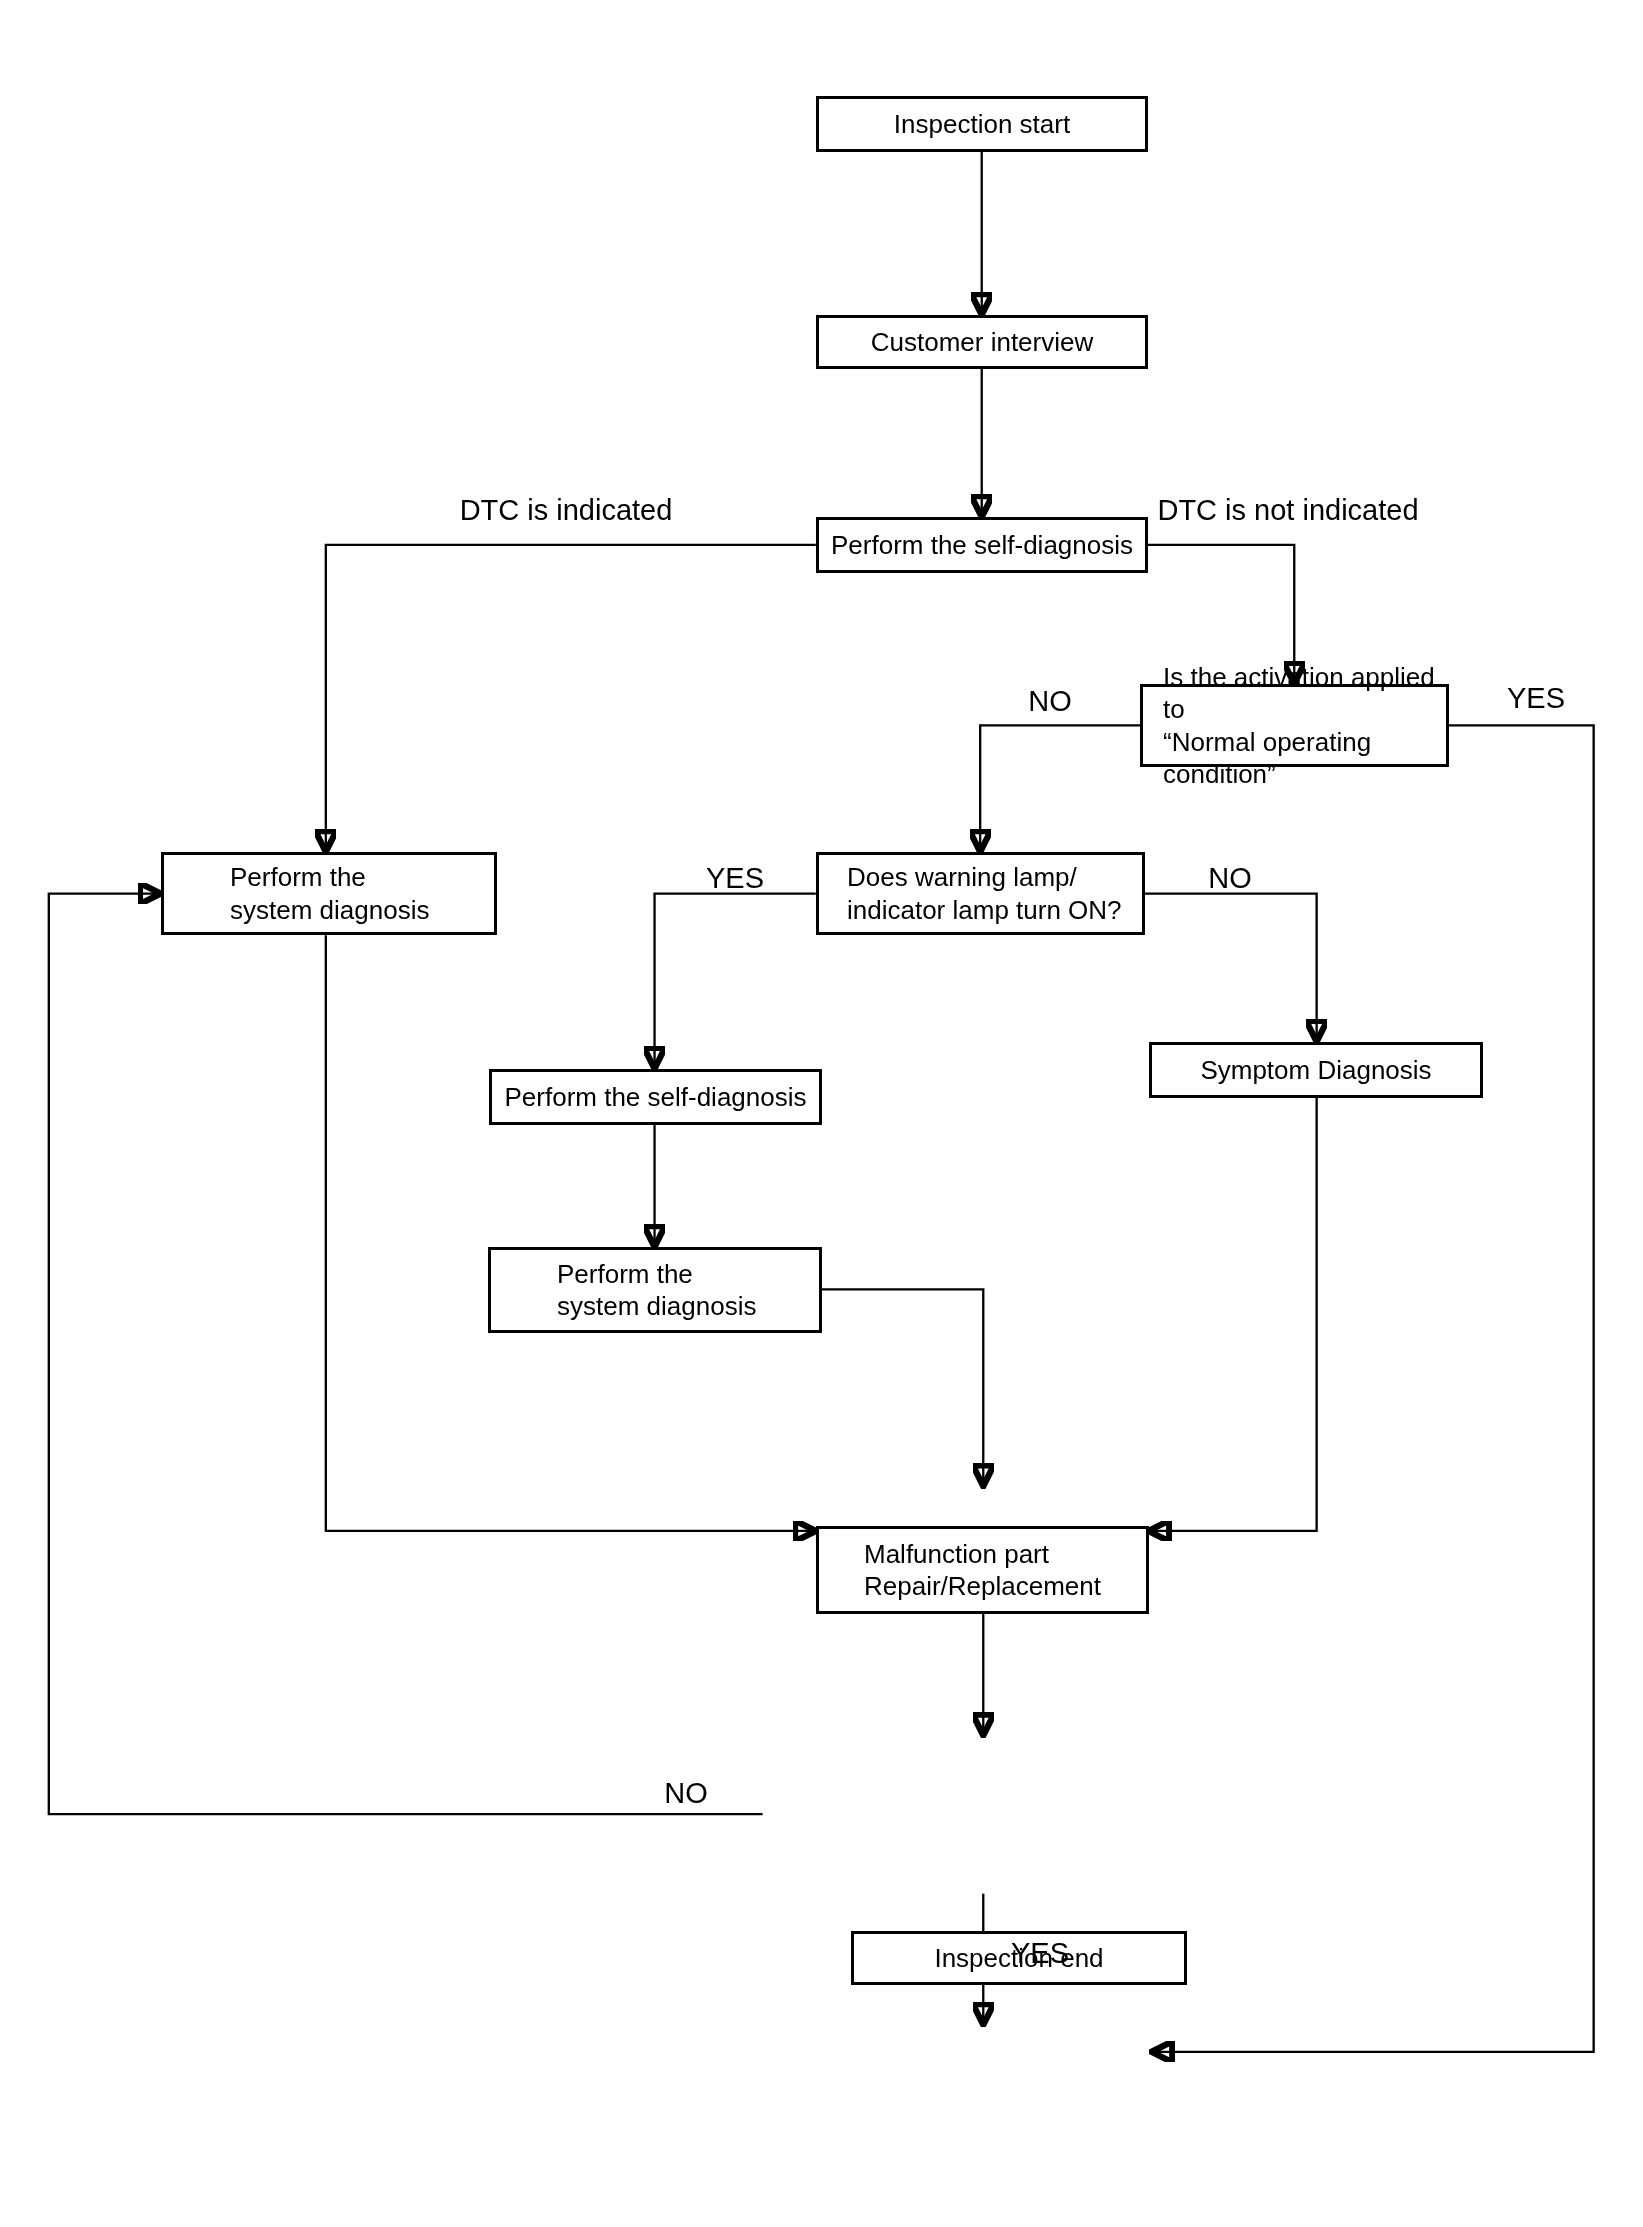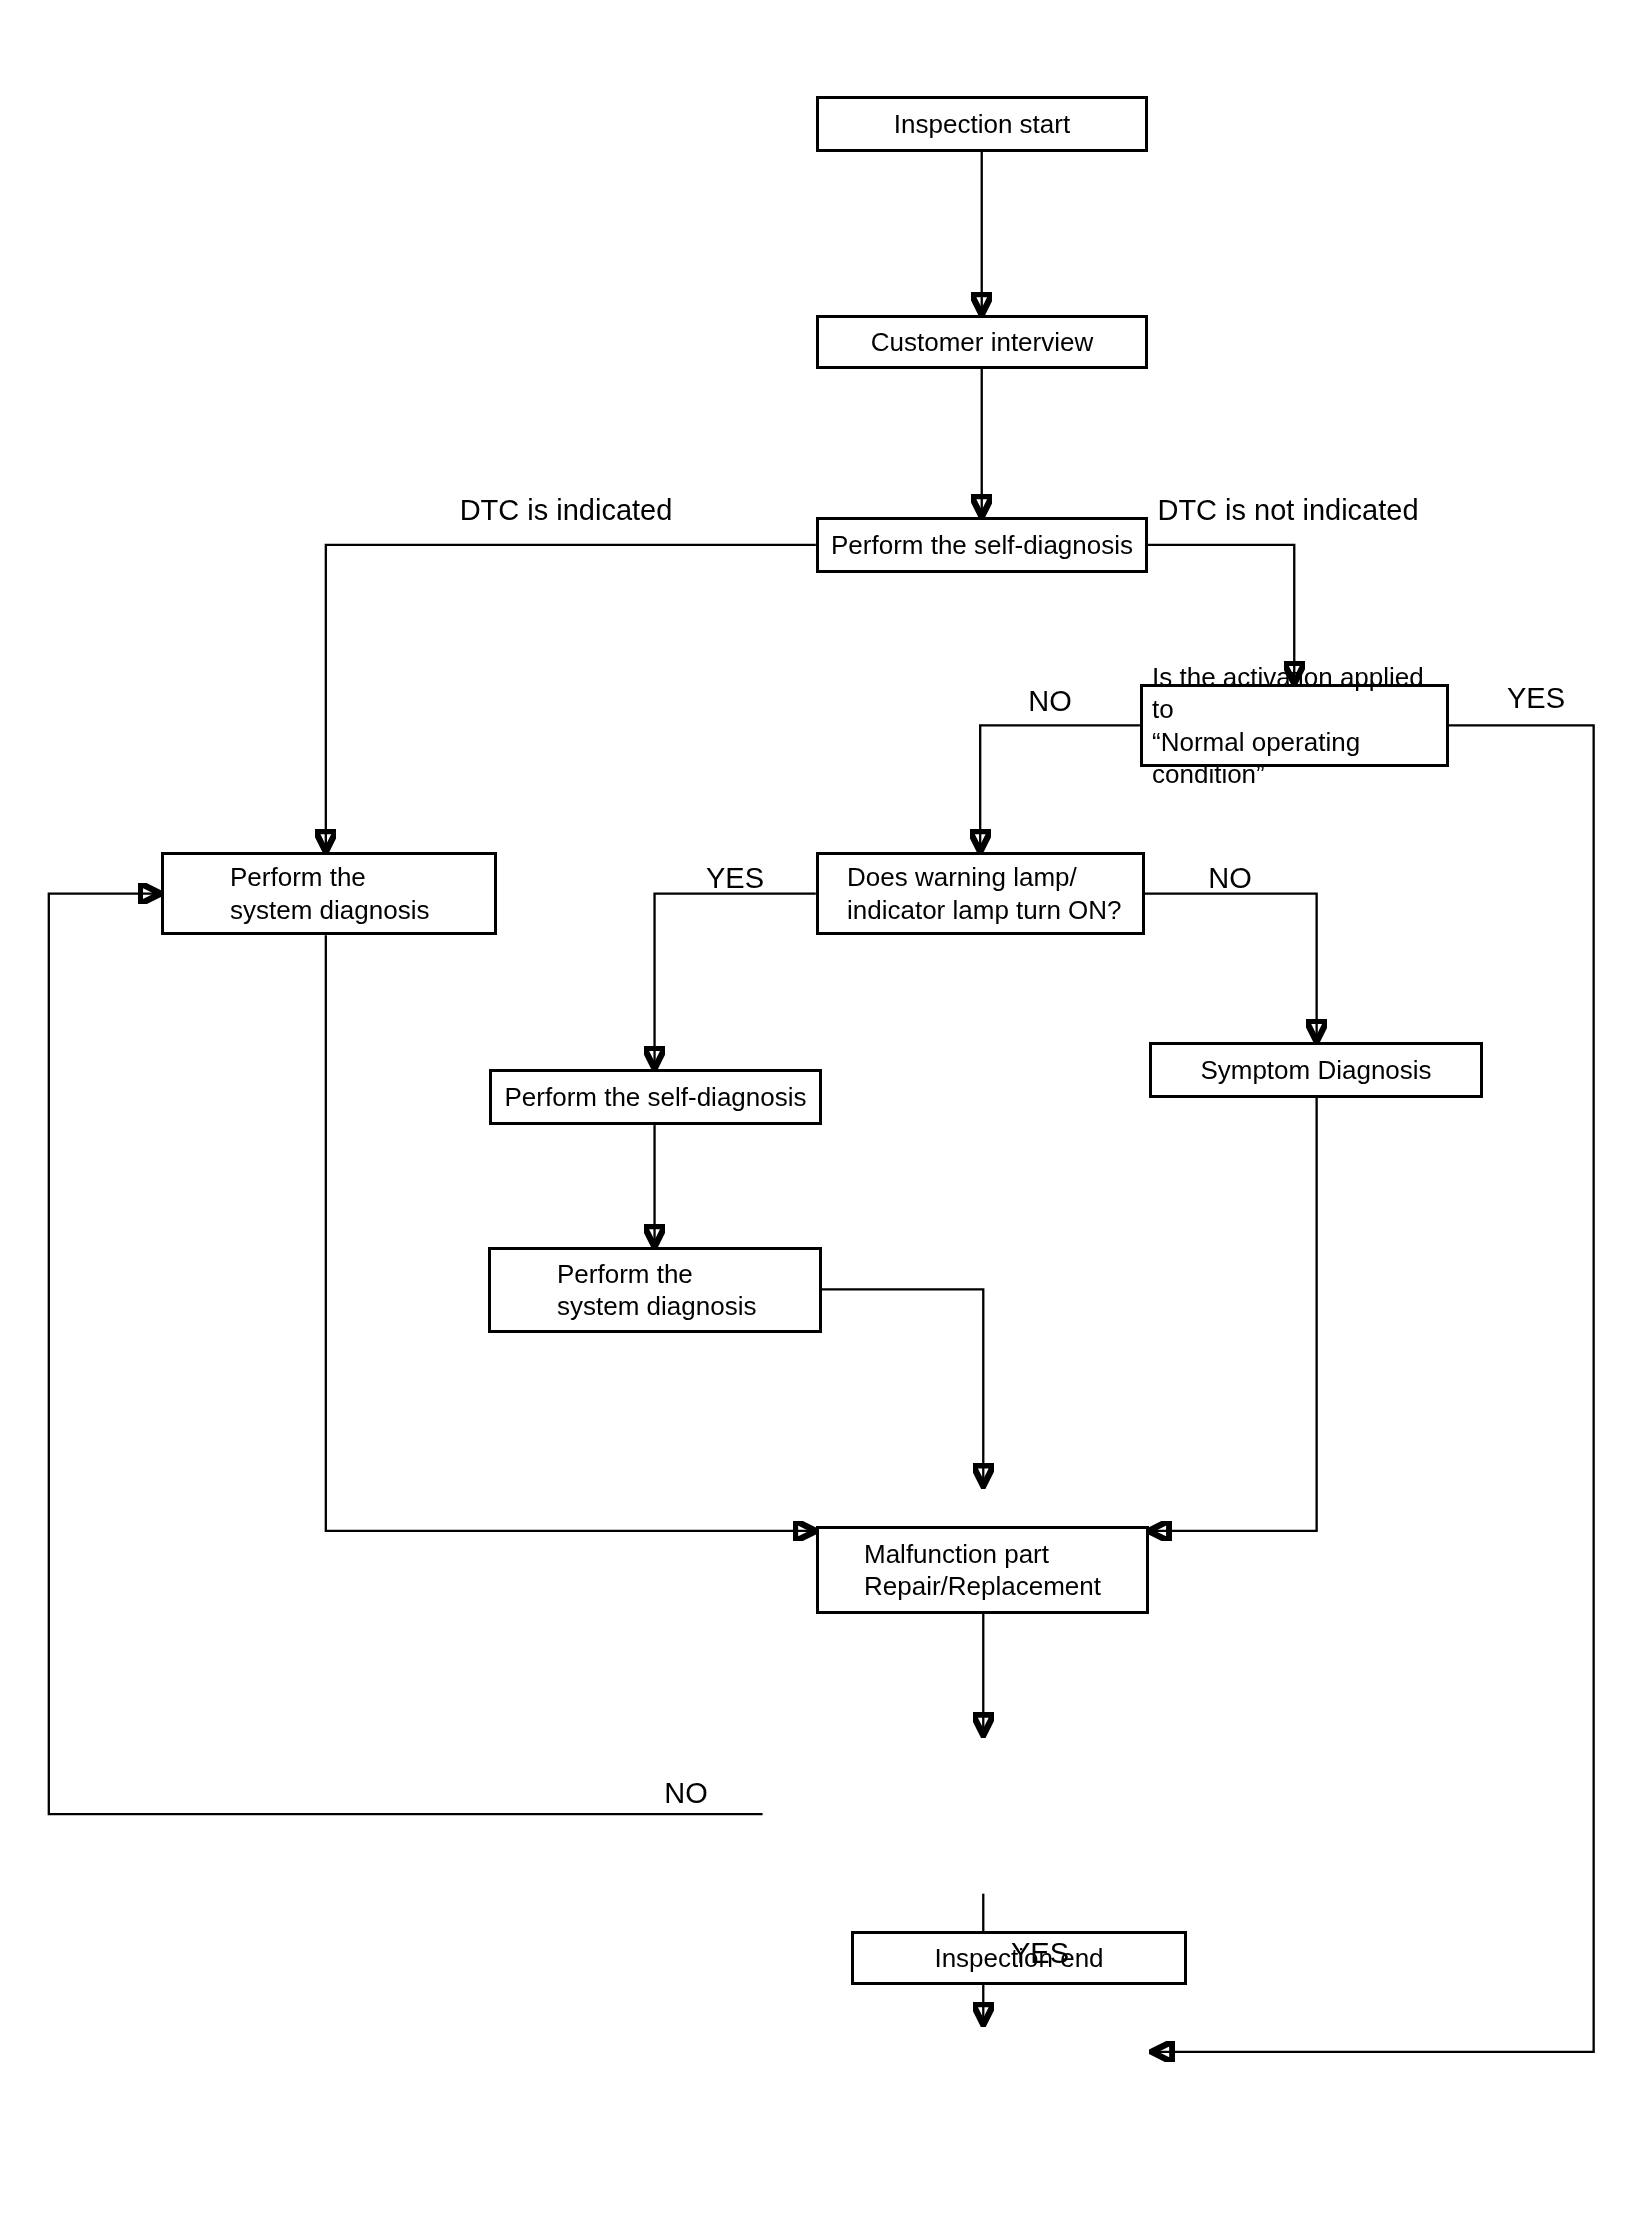--- a/index.html
+++ b/index.html
@@ -88,21 +88,21 @@
   </div>
 
   <div class="node center" style="left:816px; top:315px; width:332px; height:54px;">
     <span>Customer interview</span>
   </div>
 
   <div class="node center" style="left:816px; top:517px; width:332px; height:56px;">
     <span>Perform the self-diagnosis</span>
   </div>
 
-  <div class="node leftalign" style="left:1140px; top:684px; width:309px; height:83px; padding-left:9px;">
+  <div class="node leftalign" style="left:1140px; top:684px; width:309px; height:83px; padding-left:20px;">
     <span>Is the activation applied to
 “Normal operating condition”</span>
   </div>
 
   <div class="node leftalign" style="left:816px; top:852px; width:329px; height:83px; padding-left:28px;">
     <span>Does warning lamp/
 indicator lamp turn ON?</span>
   </div>
 
   <div class="node leftalign" style="left:161px; top:852px; width:336px; height:83px; padding-left:66px;">

